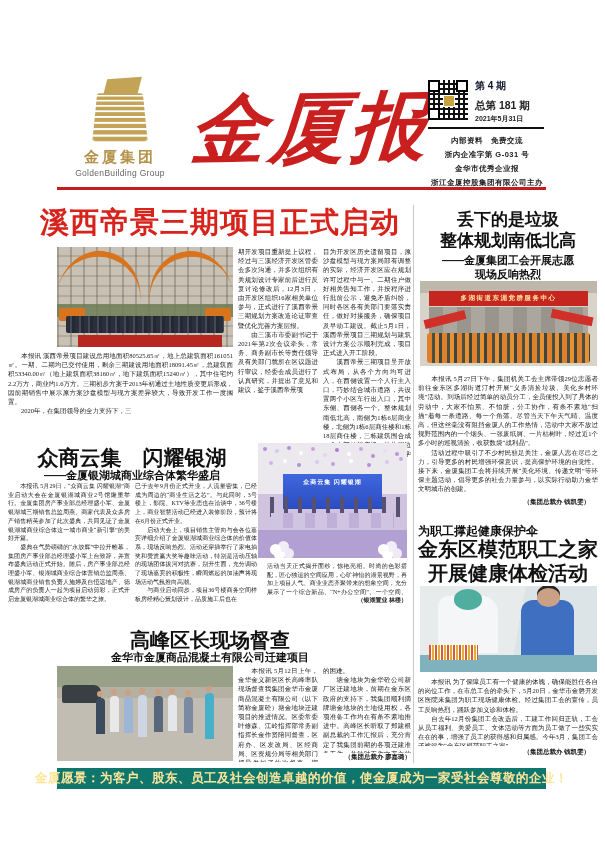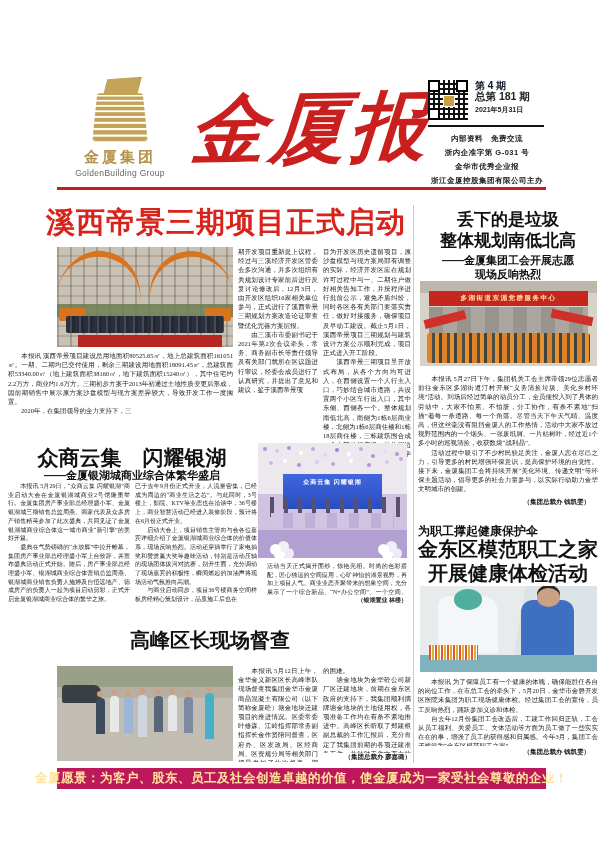--- a/index.html
+++ b/index.html
@@ -23,28 +23,28 @@
   .issue-block{position:absolute;left:428px;top:80px;width:118px;font-family:"Liberation Sans",sans-serif;}
   .issue-row{display:flex;align-items:flex-start;}
   .qr{position:relative;width:40px;height:40px;background:#fff;flex:0 0 auto;
       background-image:repeating-linear-gradient(0deg,#111 0 2px,transparent 2px 5px),
                        repeating-linear-gradient(90deg,#111 0 2px,transparent 2px 5px);}
   .qr-eye{position:absolute;width:8px;height:8px;border:2px solid #000;background:#fff;}
   .qr-eye.tl{left:0;top:0;} .qr-eye.tr{right:0;top:0;} .qr-eye.bl{left:0;bottom:0;}
   .qr-gold{position:absolute;left:15px;top:15px;width:10px;height:10px;background:#caa23f;border:1px solid #fff;}
   .issue-text{margin-left:7px;line-height:1.1;}
   .issue-no{font-size:10px;font-weight:900;color:#0f172a;}
-  .issue-total{font-size:10.5px;font-weight:bold;color:#222;margin-top:0;}
+  .issue-total{font-size:10.5px;font-weight:bold;color:#222;margin-top:9px;}
   .issue-date{font-size:7px;font-weight:bold;color:#222;margin-top:3px;}
   .issue-divider{width:116px;height:2px;background:#111;margin-top:5px;}
   .info-lines{margin-top:5px;text-align:center;font-size:7.5px;font-weight:bold;
       color:#222;line-height:14px;letter-spacing:.5px;}
   .red-rule{position:absolute;left:57px;top:187px;width:489px;height:3px;background:#c41d1d;}
   
-  .headline-red{position:absolute;left:40px;top:203px;width:372px;text-align:center;
+  .headline-red{position:absolute;left:40px;top:203px;width:372px;text-align:left;
       font-family:"Liberation Sans",sans-serif;font-weight:900;font-size:29px;
       color:#d7231b;letter-spacing:1px;}
   .h-black{font-family:"Liberation Sans",sans-serif;font-weight:900;color:#111;}
   .body-col{position:absolute;font-size:6.5px;line-height:9.2px;text-align:justify;
       overflow:hidden;white-space:pre-line;color:#222;}
   .sig{position:absolute;font-size:6.5px;font-weight:bold;text-align:right;color:#222;}
   .photo{position:absolute;overflow:hidden;}
   .v-divider{position:absolute;left:413px;top:205px;width:1px;height:558px;background:#c9c9c9;}
   
   .photo1{left:57px;top:247px;width:176px;height:100px;background:#c9c2b4;
@@ -107,21 +107,21 @@
       background:linear-gradient(100deg,#e7ebec 0 55%,#dde4e7 55% 100%);}
   .pr2-nurse{position:absolute;left:10%;top:12%;width:34%;height:66%;background:#f4f6f7;border-radius:10px 16px 0 0;}
   .pr2-cap{position:absolute;left:19%;top:4%;width:16%;height:24%;background:#4fae9d;border-radius:50%;}
   .pr2-man{position:absolute;right:13%;top:16%;width:30%;height:66%;background:#3f6fc0;border-radius:12px 12px 0 0;}
   .pr2-head{position:absolute;right:21%;top:2%;width:13%;height:22%;background:#caa184;border-radius:50%;
       box-shadow:0 -3px 0 #2c2620;}
   .pr2-table{position:absolute;left:0;right:0;bottom:0;height:20%;background:#7fb2bc;}
   .pr2-tubes{position:absolute;left:5%;bottom:14%;width:28%;height:18%;
       background:repeating-linear-gradient(90deg,#e2572d 0 2px,#fff 2px 3px,#d8b23a 3px 5px,#fff 5px 6px);}
   
-  .vision-banner{position:absolute;left:57px;top:768px;width:489px;height:21px;background:#be185d;
+  .vision-banner{position:absolute;left:57px;top:768px;width:489px;height:21px;background:#0f766e;
       display:flex;align-items:center;justify-content:center;color:#ffe59a;
       font-family:"Liberation Sans",sans-serif;font-weight:bold;font-size:12.5px;letter-spacing:.5px;white-space:nowrap;}
 </style>
 </head>
 <body>
 
 <div class="page">
 
   <div class="logo">
     <div class="logo-icon">
@@ -197,20 +197,21 @@
   <div class="body-col" style="left:8px;top:482px;width:122px;height:122px;font-size:6px;line-height:8.7px;">　　本报讯 5月29日，“众商云集 闪耀银湖”商业启动大会在金厦银湖城商业2号馆隆重举行。金厦集团房产事业部总经理盛小军、金厦银湖城三期销售总监周燕、商家代表及众多房产销售精英参加了此次盛典，共同见证了金厦银湖城商业综合体这一城市商业“新引擎”的美好开篇。
 　　盛典在气势磅礴的“永放辉”中拉开帷幕，集团房产事业部总经理盛小军上台致辞，并宣布盛典活动正式开始。随后，房产事业部总经理盛小军、银湖城商业综合体营销总监周燕、银湖城商业销售负责人施婷及自恒远地产、德成房产的负责人一起为项目启动剪彩，正式开启金厦银湖城商业综合体的繁华之旅。
 　　金厦银湖城商业综合体，总建筑面积约38000平方米，其中5号楼鑫永涛大型超市</div>
   <div class="body-col" style="left:135px;top:482px;width:122px;height:122px;font-size:6px;line-height:8.7px;">已于去年9月份正式开业，人流量密集，已经成为周边的“商业生活之芯”。与此同时，3号楼上，影院、KTV等业态也在洽谈中，36号楼上，商业智慧活动已经进入装修阶段，预计将在6月份正式开业。
 　　启动大会上，项目销售主管向与会各位嘉宾详细介绍了金厦银湖城商业综合体的价值体系，现场反响热烈。活动还穿插举行了家电抽奖和赞赏赢大奖等趣味活动，特别是活动压轴的现场团体拔河对抗赛，别开生面，充分调动了现场嘉宾的积极性，瞬间燃起的加油声将现场活动气氛推向高潮。
 　　与商业启动同步，项目36号楼商务空间样板房经精心策划设计，品质施工后也在</div>
   <div class="body-col" style="left:267px;top:562px;width:140px;height:34px;font-size:6px;line-height:8.7px;">活动当天正式揭开面纱，惊艳亮相。时尚的色彩搭配，匠心独运的空间应用，心旷神怡的湖景视野，再加上项目人气、商业业态齐聚带来的想象空间，充分展示了一个综合新品、“N+办公空间”、一个空间、N+种可能的价值，获得了一众参观嘉宾齐声点赞，纷纷在朋友圈转发分享。</div>
   <div class="sig" style="left:267px;top:596px;width:140px;font-size:6px;">（银湖置业 林楼）</div>
 
   <div class="h-black" style="position:absolute;left:8px;top:627px;width:404px;text-align:center;font-size:20px;">高峰区长现场督查</div>
+  <div class="h-black" style="position:absolute;left:8px;top:650px;width:404px;text-align:center;font-size:11px;">金华市金厦商品混凝土有限公司迁建项目</div>
 
   <div class="photo photo3">
     <div class="p3-car"></div>
     <span class="fg fg1"></span>
     <span class="fg fg2"></span>
     <span class="fg fg3"></span>
     <span class="fg fg4"></span>
     <span class="fg fg5"></span>
     <span class="fg fg6"></span>
     <span class="fg fg7"></span>

